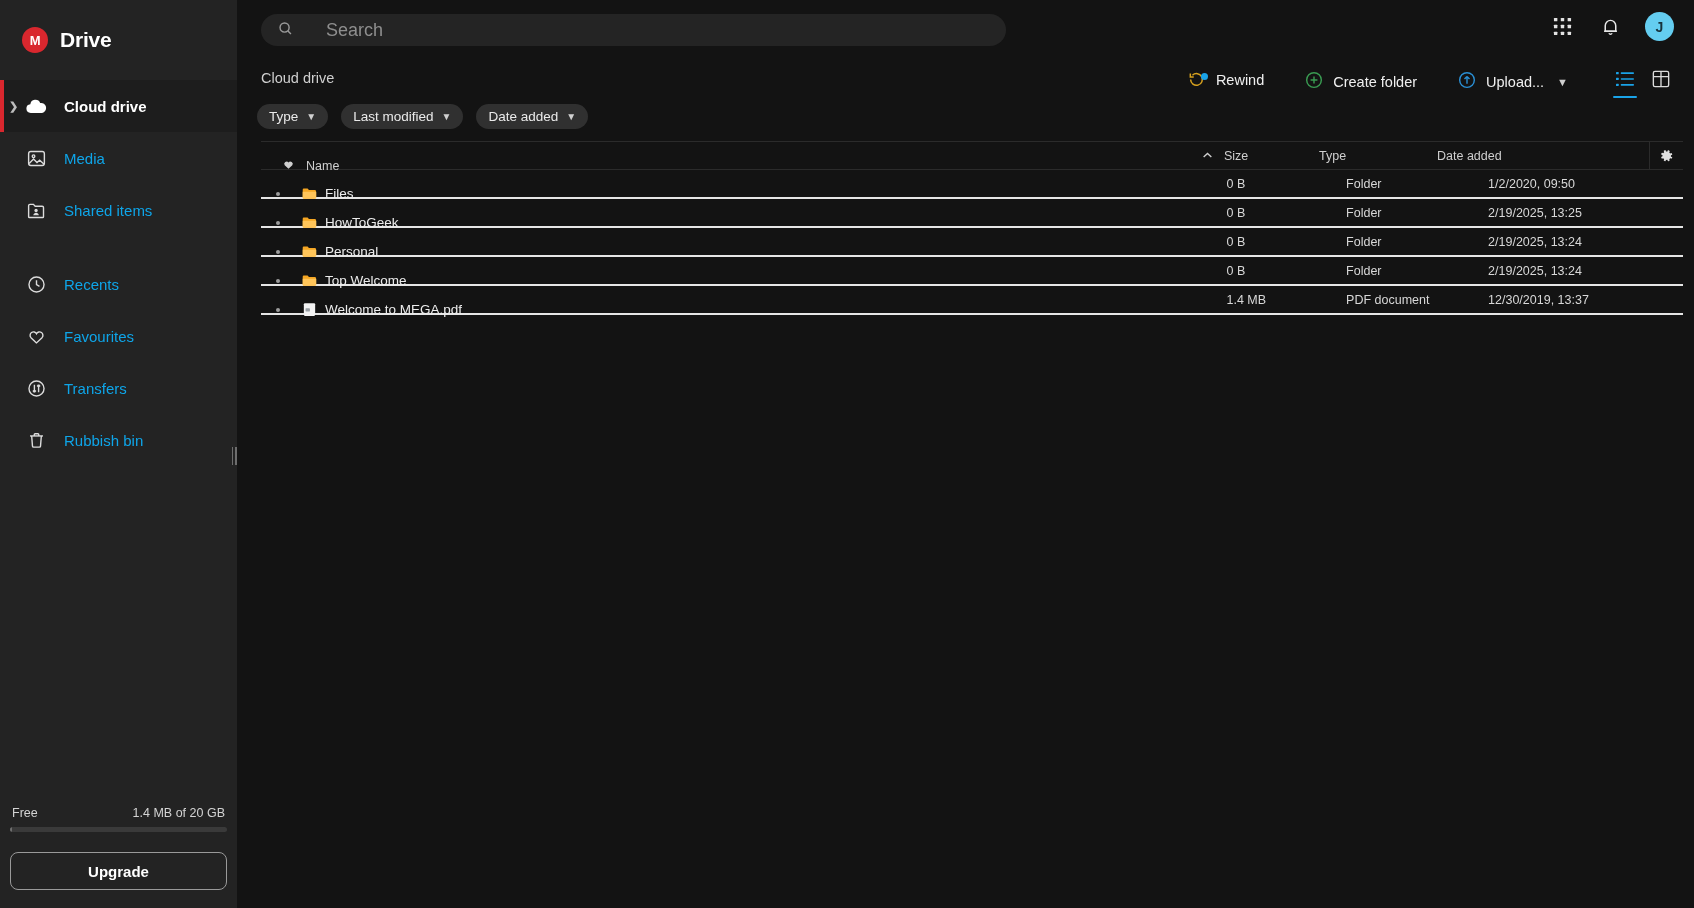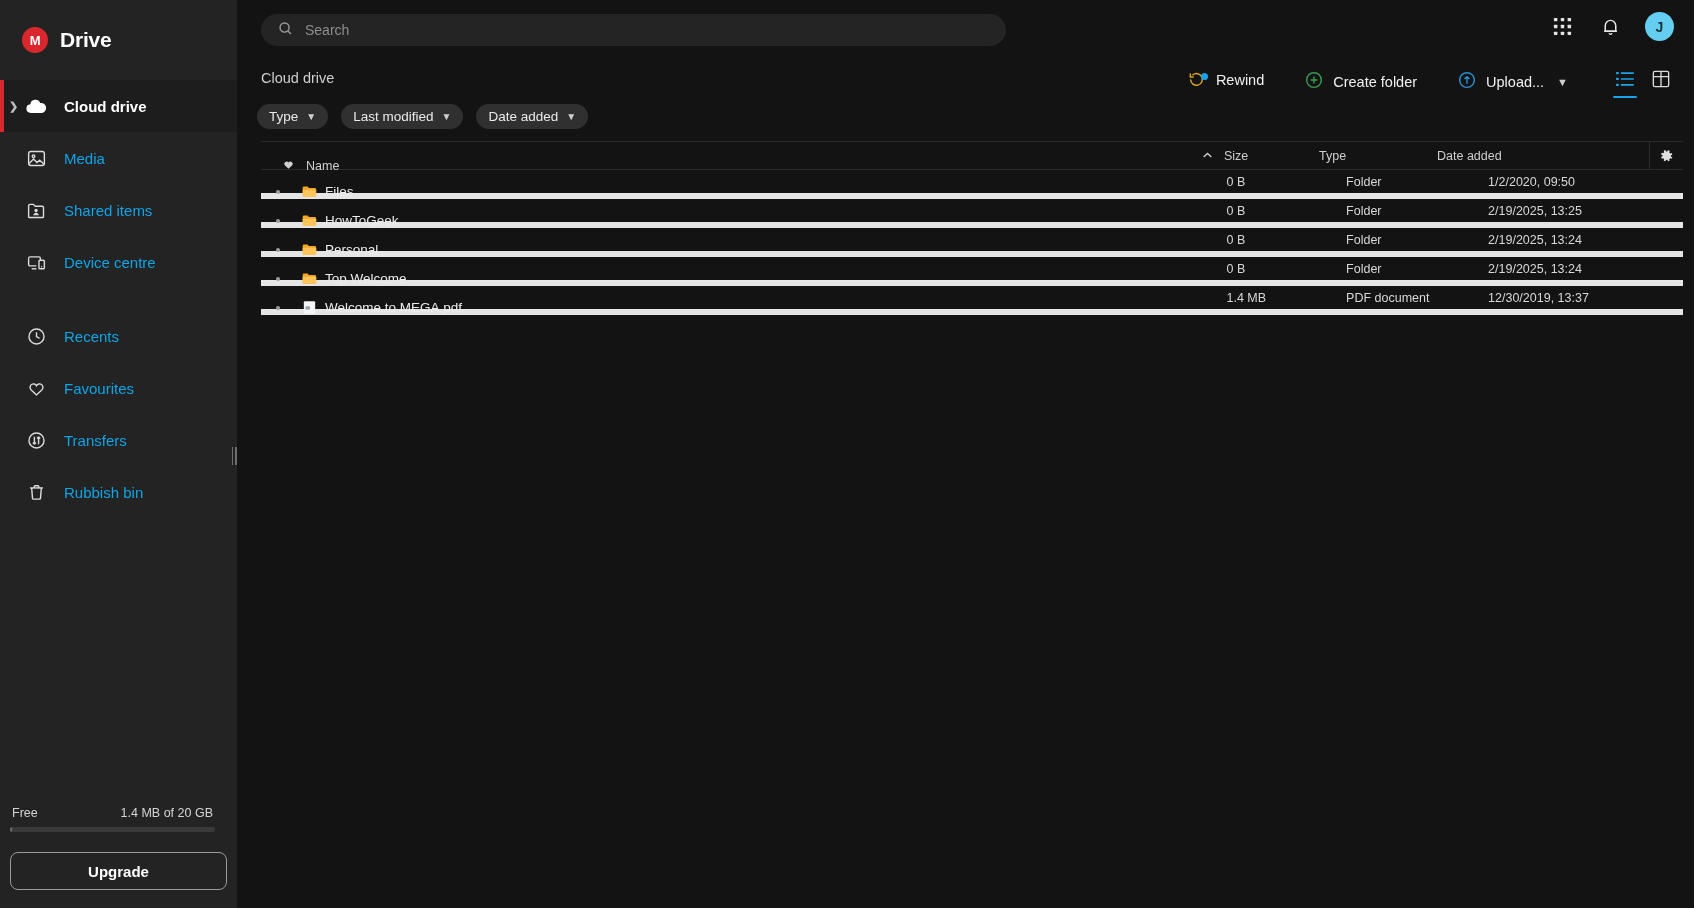--- a/index.html
+++ b/index.html
@@ -46,21 +46,21 @@
   .nav-item .chev {
     position:absolute; left:9px; font-size:11px; color:#bdbdbd; line-height:1;
   }
   .nav-ico { width:24px; height:24px; display:flex; align-items:center; justify-content:center; flex:none; }
   .nav-ico svg { display:block; }
   .nav-label { font-size:15px; white-space:nowrap; }
   .nav-gap { height:22px; }
 
   #sidebar-spacer { flex:1 1 auto; }
 
-  #storage { padding:0 22px 0 10px; }
+  #storage { padding:0 10px 0 10px; }
   #storage-row { display:flex; justify-content:space-between; align-items:baseline; font-size:12.5px; color:#d4d4d4; padding:0 2px 7px 2px; }
   #storage-bar { height:5px; border-radius:3px; background:#3a3a3a; overflow:hidden; }
   #storage-fill { height:100%; width:1%; background:#6e6e6e; border-radius:3px; }
 
   #upgrade-wrap { padding:20px 10px 18px 10px; }
   #upgrade-btn {
     width:100%; height:38px; border-radius:8px;
     border:1px solid #9a9a9a; background:transparent; color:#ffffff;
     font-family:inherit; font-size:15px; font-weight:bold; cursor:pointer;
   }
@@ -74,21 +74,21 @@
   
   #topbar { position:absolute; left:237px; top:0; right:0; height:60px; }
   #search-box {
     position:absolute; left:24px; top:14px; width:745px; height:32px;
     background:#242424; border-radius:17px;
     display:flex; align-items:center; gap:11px; padding:0 16px;
     cursor:text;
   }
   #search-input {
     border:none; background:transparent; outline:none;
-    color:#8b5cf6; font-family:inherit; font-size:14px; width:100%;
+    color:#8b5cf6; font-family:inherit; font-size:18px; width:100%;margin-left:21px;
   }
   #search-input::placeholder { color:#8e8e8e; }
 
   #topbar-right { position:absolute; right:20px; top:12px; display:flex; align-items:center; gap:22px; }
   .top-ico { width:26px; height:26px; display:flex; align-items:center; justify-content:center; cursor:pointer; }
   #avatar {
     width:29px; height:29px; border-radius:50%;
     background:#64cdf0; color:#16323c;
     display:flex; align-items:center; justify-content:center;
     font-size:14px; font-weight:bold; cursor:pointer;
@@ -147,21 +147,21 @@
     border-left:1px solid #2b2b2b; cursor:pointer;
   }
   .col-name { width:930px; display:flex; align-items:center; gap:11px; padding-left:21px;margin-top:20px; }
   .col-sort { width:33px; display:flex; align-items:center; justify-content:center; }
   .col-size { width:95px; }
   .col-type { width:118px; }
   .col-date { width:200px; }
 
   .row {
     height:29px; display:flex; align-items:center;
-    border-bottom:6px solid #e5e5e5;
+    border-bottom:2px solid #e5e5e5;
     font-size:13px; color:#ececec; cursor:pointer;
   }
   .row .col-name { gap:0; padding-left:0; }
   .bullet { width:33px; display:flex; align-items:center; justify-content:center; }
   .bullet i { width:4px; height:4px; border-radius:50%; background:#9d9d9d; display:block; }
   .file-ico { width:31px; display:flex; align-items:center; justify-content:center; }
   .row-name { font-size:13.5px; }
   .row .col-size, .row .col-type, .row .col-date { color:#d8d8d8; font-size:12.5px;margin-left:27px; }
 </style>
 </head>
@@ -201,32 +201,20 @@
       <span class="nav-ico">
         <svg width="21" height="21" viewBox="0 0 24 24" fill="none" stroke="#dcdcdc" stroke-width="1.6">
           <path d="M3 19V6.5a1.5 1.5 0 0 1 1.5-1.5h4l2 2.2h8A1.5 1.5 0 0 1 20 8.7V19a1 1 0 0 1-1 1H4a1 1 0 0 1-1-1z"></path>
           <circle cx="11.5" cy="12" r="1.9" fill="#dcdcdc" stroke="none"></circle>
           <path d="M8.3 17.4c.3-1.8 1.6-2.9 3.2-2.9s2.9 1.1 3.2 2.9" fill="#dcdcdc" stroke="none"></path>
         </svg>
       </span>
       <span class="nav-label">Shared items</span>
     </div>
 
-    <div class="nav-item">
-      <span class="nav-ico">
-        <svg width="21" height="21" viewBox="0 0 24 24" fill="none" stroke="#dcdcdc" stroke-width="1.6">
-          <path d="M3 7.2a1.6 1.6 0 0 1 1.6-1.6h10.2a1.6 1.6 0 0 1 1.6 1.6v2.1"></path>
-          <path d="M3 7.2v7.1a1.6 1.6 0 0 0 1.6 1.6h7.3"></path>
-          <path d="M6.5 19.2h5.4"></path>
-          <rect x="14.8" y="9.4" width="6.2" height="9.8" rx="1.3"></rect>
-          <circle cx="17.9" cy="16.9" r=".8" fill="#dcdcdc" stroke="none"></circle>
-        </svg>
-      </span>
-      <span class="nav-label">Device centre</span>
-    </div>
 
     <div class="nav-gap"></div>
 
     <div class="nav-item">
       <span class="nav-ico">
         <svg width="21" height="21" viewBox="0 0 24 24" fill="none" stroke="#dcdcdc" stroke-width="1.6">
           <circle cx="12" cy="12" r="8.6"></circle>
             <path d="M12 7.2V12l3.4 2.1"></path>
         </svg>
       </span>

